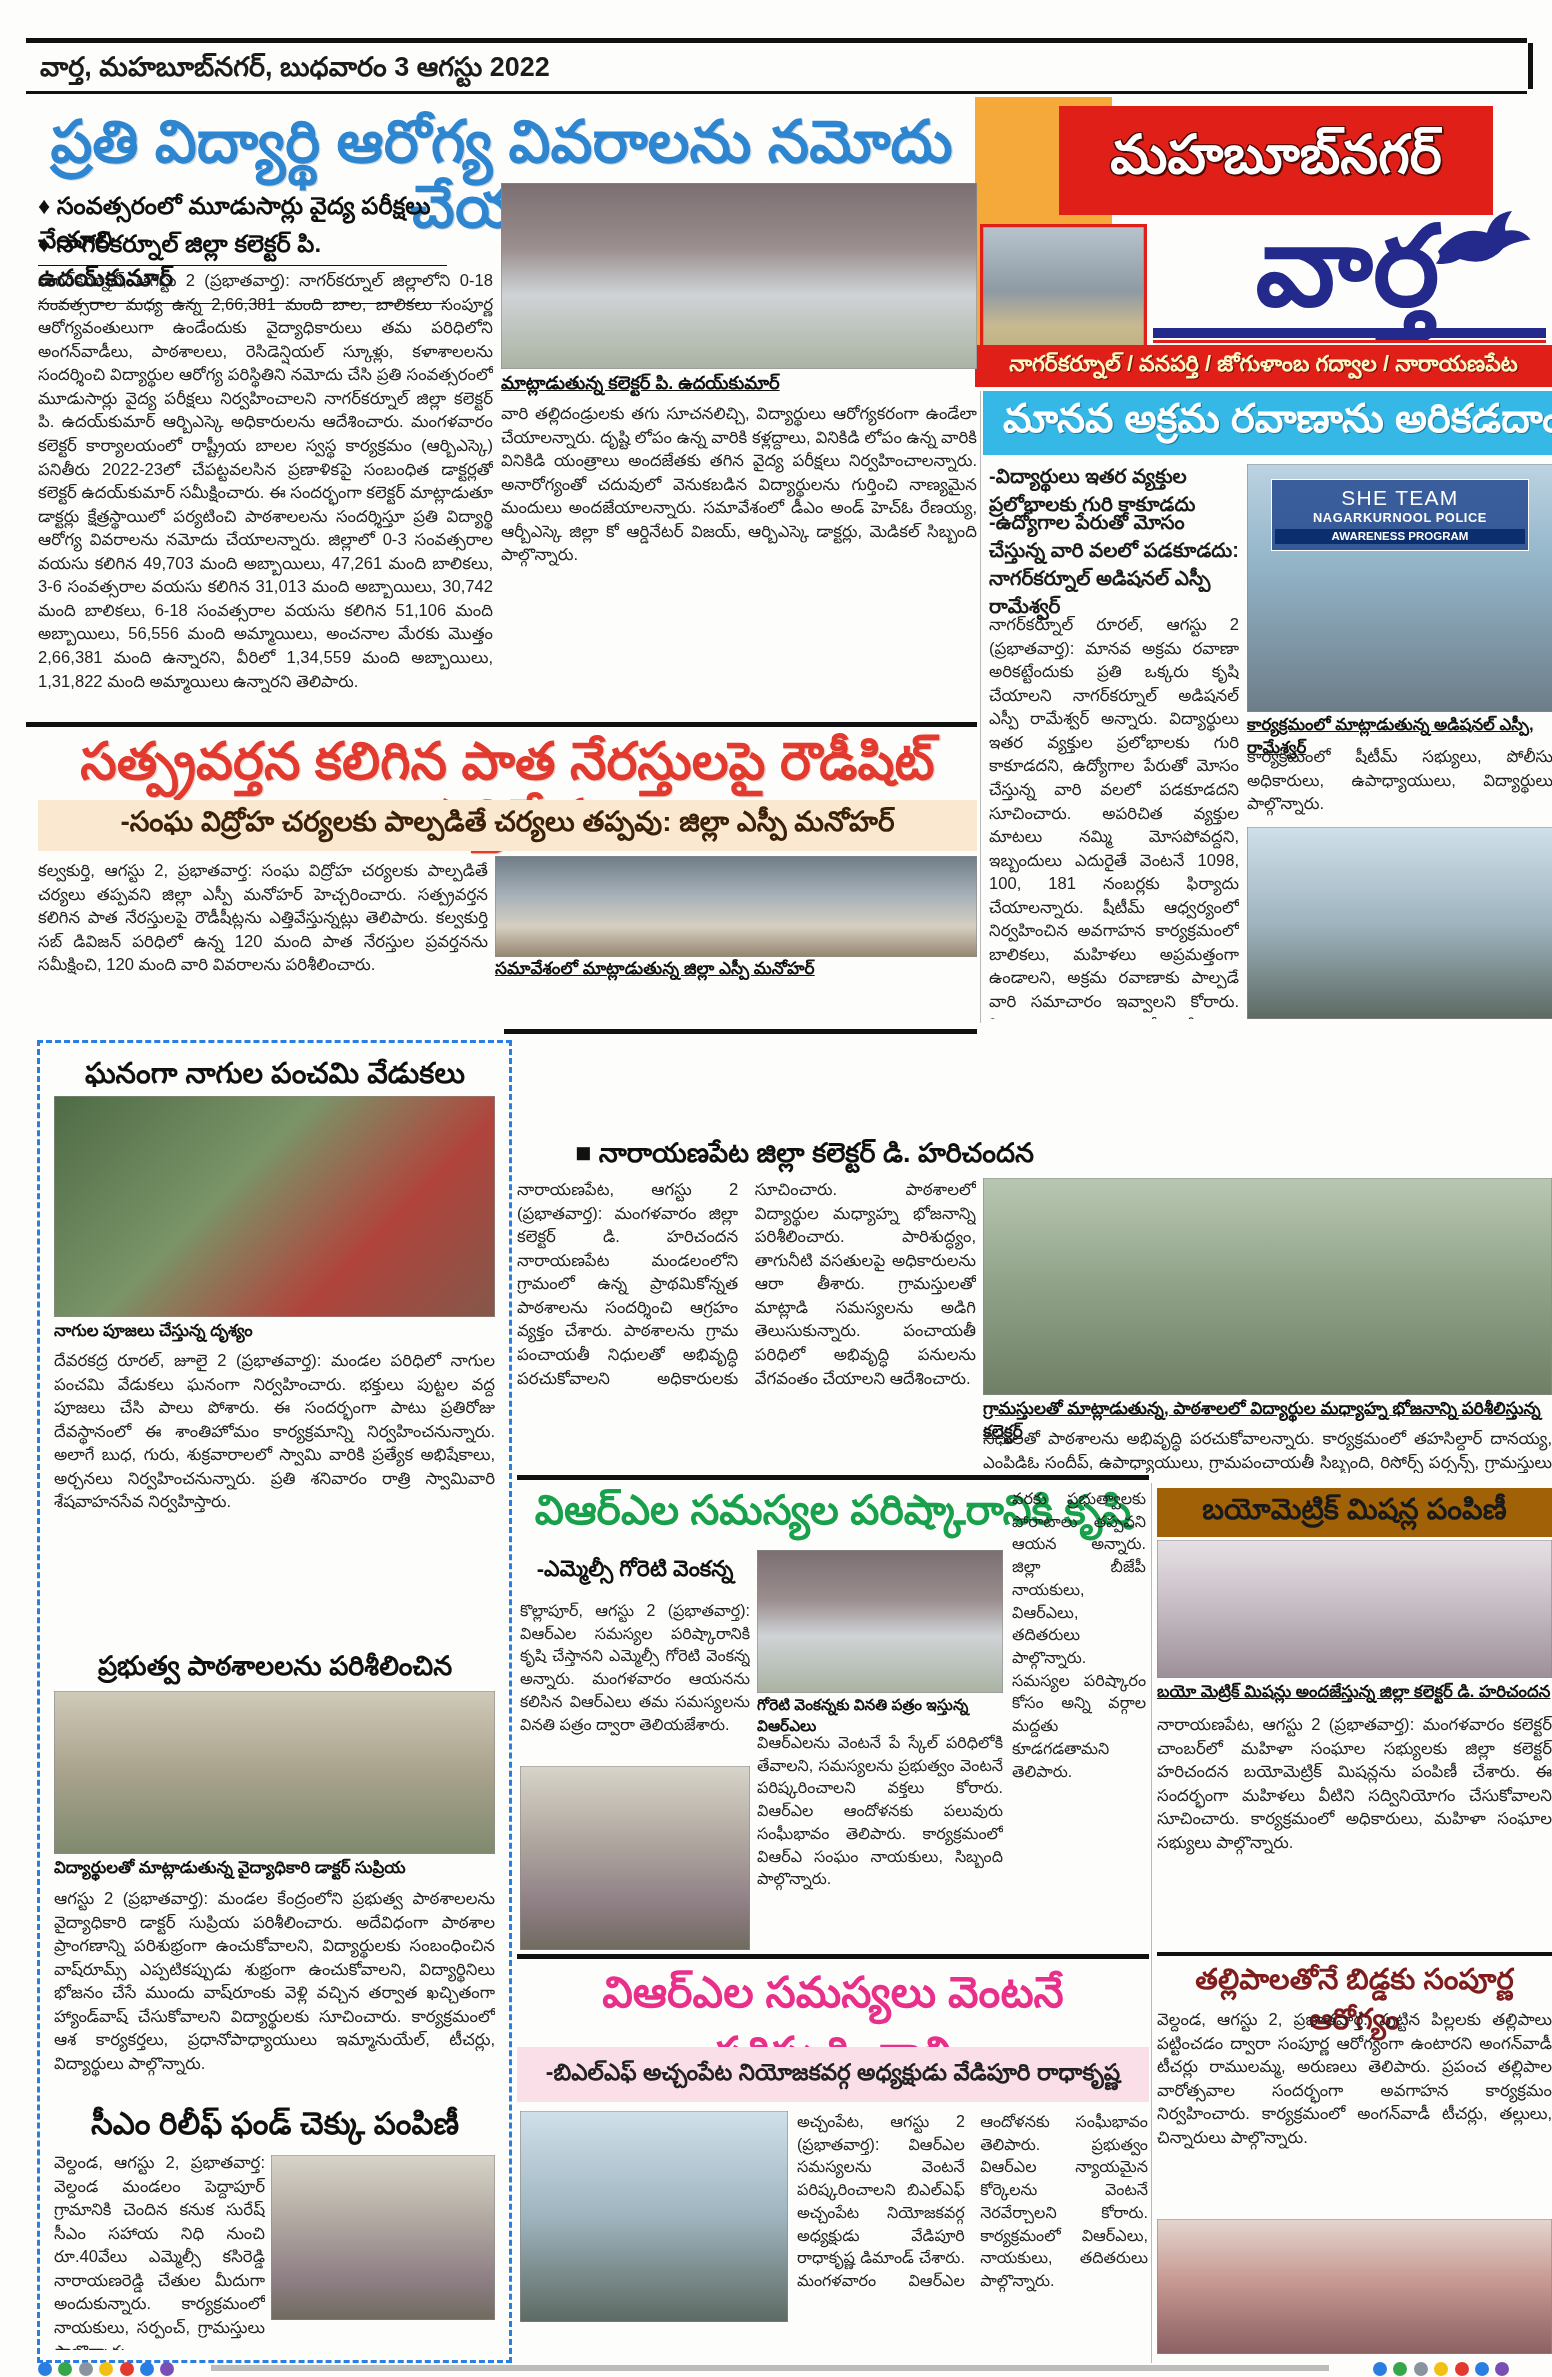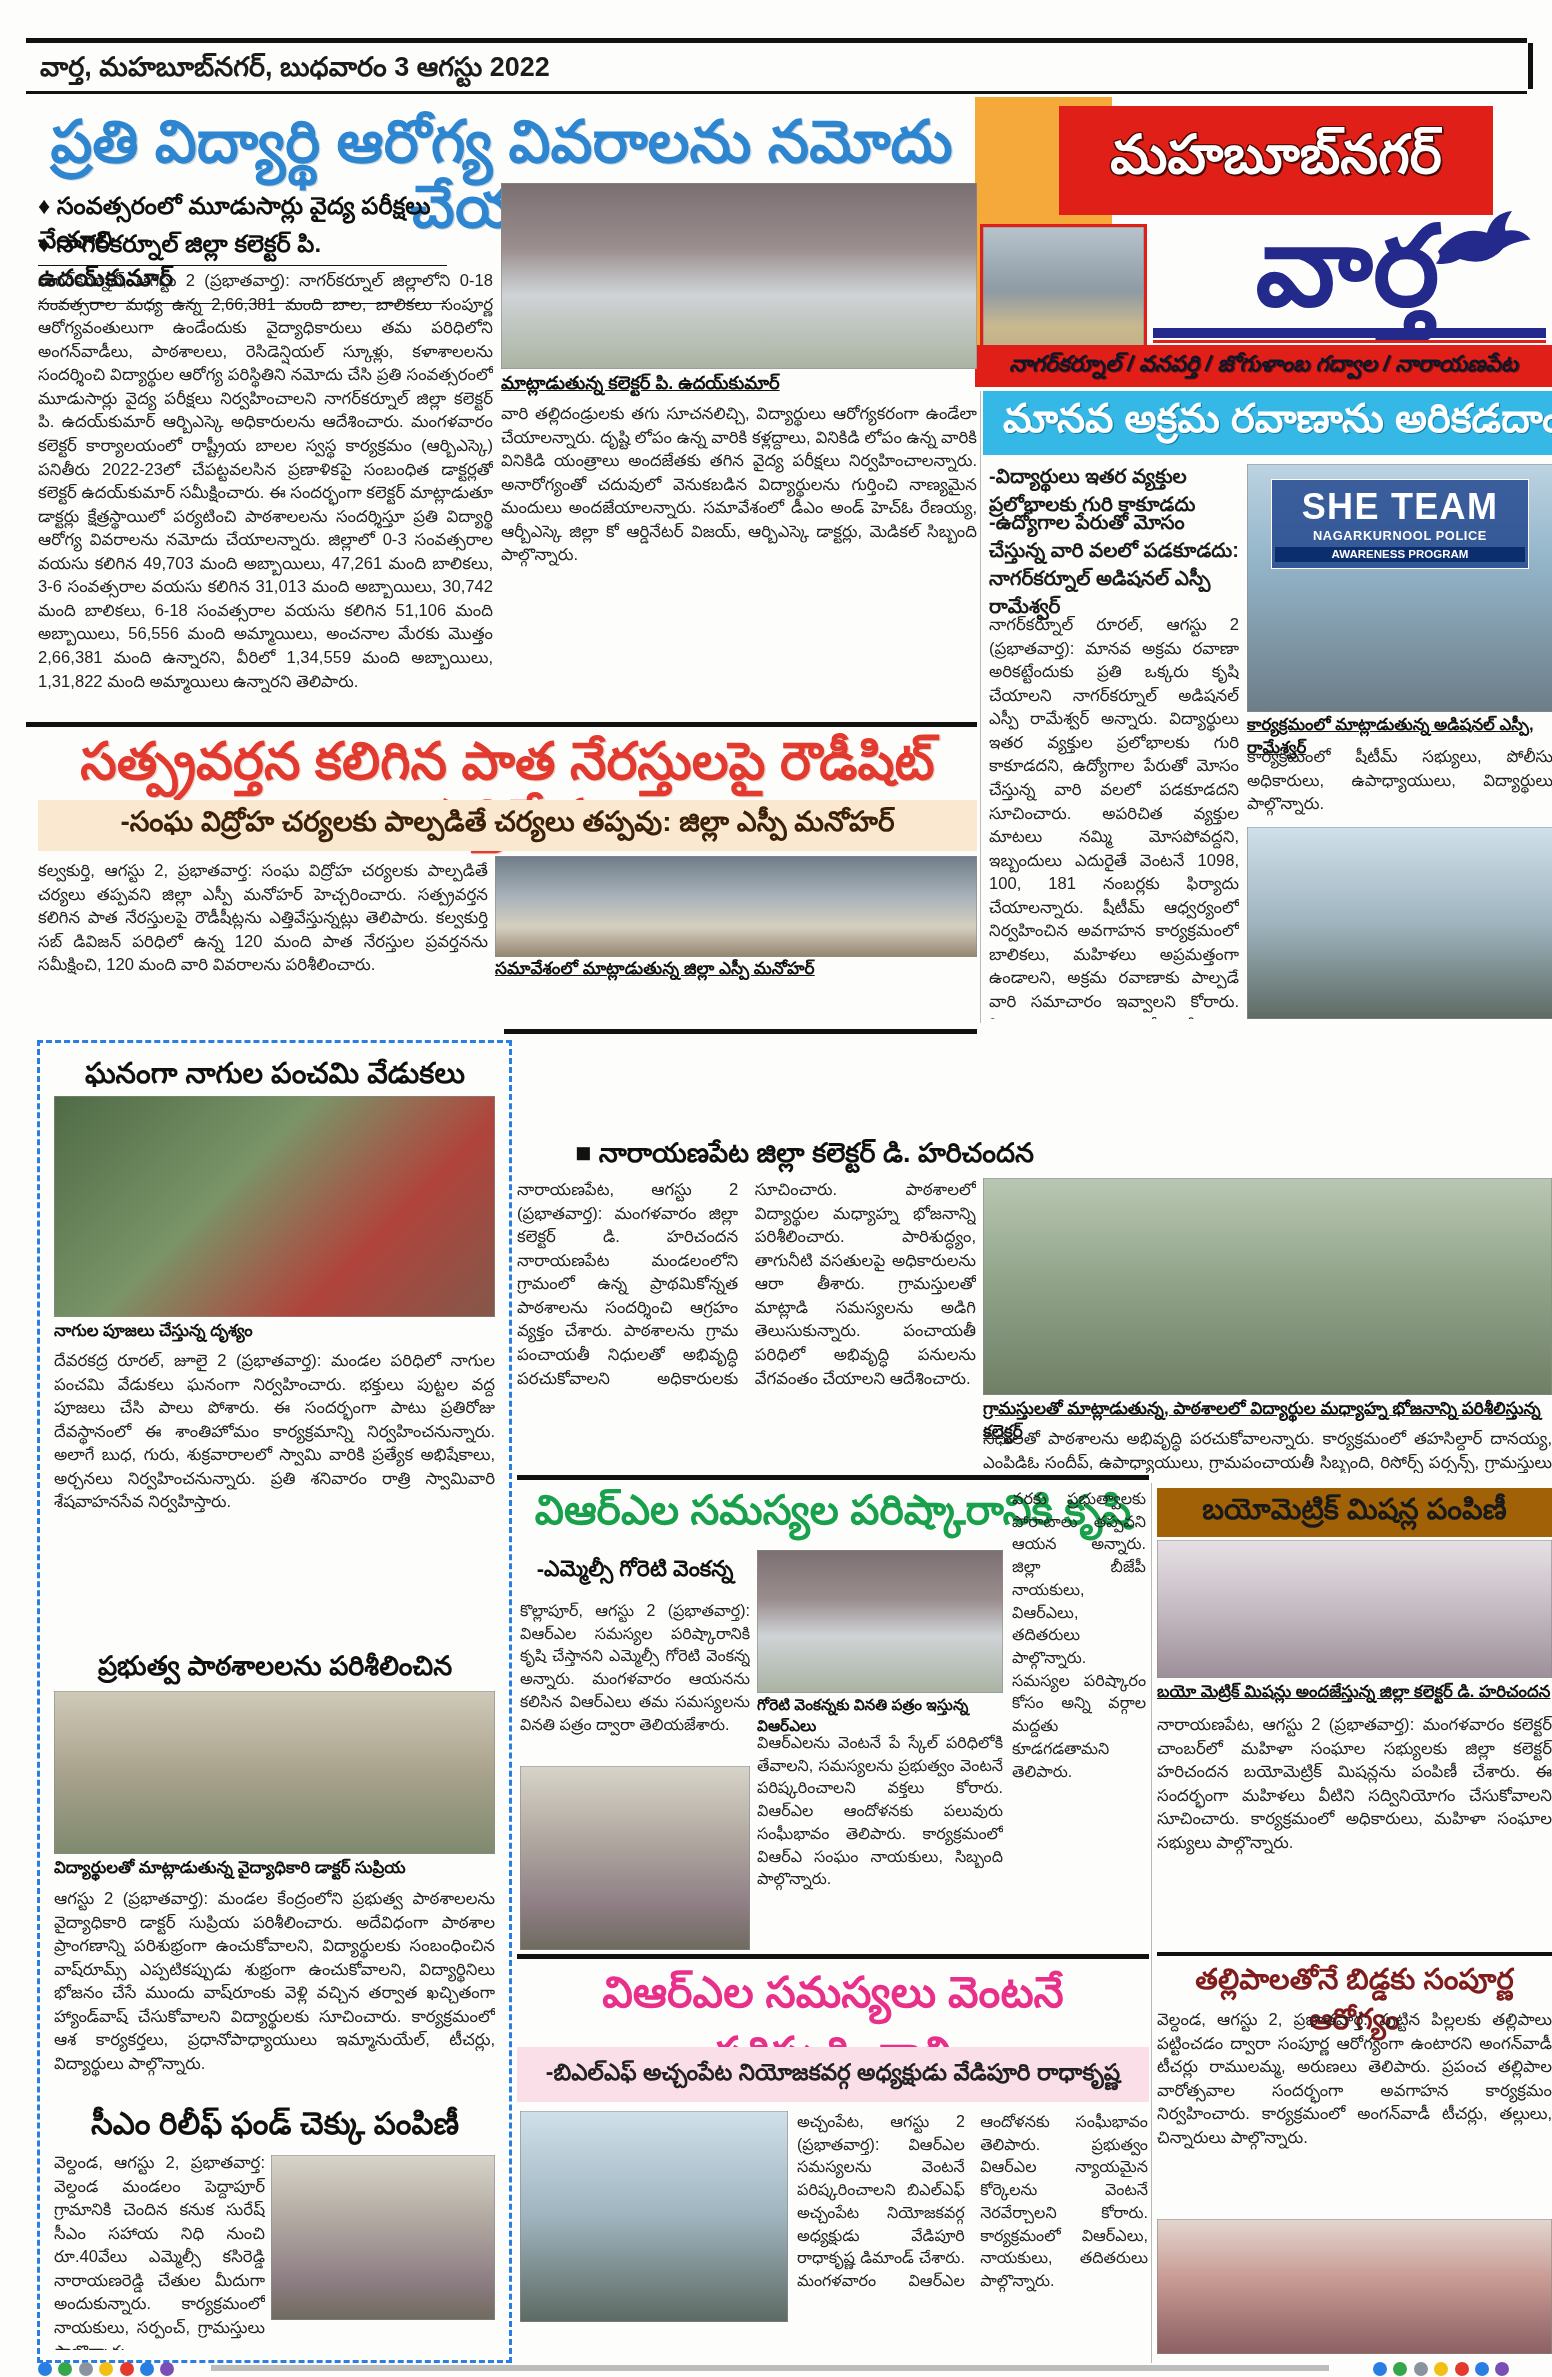--- a/index.html
+++ b/index.html
@@ -26,31 +26,31 @@
   .ph-she  { background:linear-gradient(180deg,#bcd3e2 0%,#93b4c8 40%,#6d7d88 100%); }
   .ph-post { background:linear-gradient(180deg,#cfe0ea 0%,#9fb4bf 50%,#5d6a63 100%); }
   .ph-nag  { background:linear-gradient(135deg,#4f6b46,#7a9468 40%,#b0443c 70%,#84584a 100%); }
   .ph-sch  { background:linear-gradient(180deg,#cfc9b8 0%,#a9a28c 50%,#7e8a6e 100%); }
   .ph-grp  { background:linear-gradient(180deg,#d8d4c9 0%,#b0a8a0 40%,#8f7f86 75%,#6f6a5e 100%); }
   .ph-field{ background:linear-gradient(180deg,#b9c7b2 0%,#93a68c 45%,#6e7f66 100%); }
   .ph-bio  { background:linear-gradient(180deg,#e6e0e4 0%,#c8bfc6 45%,#9d8f99 100%); }
   .ph-women{ background:linear-gradient(180deg,#e3d6cf 0%,#c79a93 45%,#8c5f63 100%); }
   .ph-meet2{ background:linear-gradient(180deg,#6f7c88 0%,#a8b2ba 40%,#d6cfc0 70%,#93846f 100%); }
   .banner { position:absolute; left:8%; top:6%; width:84%; background:rgba(32,68,140,.82); color:#fff; text-align:center; padding:6.4px 2.6px; border:1.3px solid #fff; }
-  .banner .l1 { font-size:36px; font-weight:bold; letter-spacing:1.3px; }
+  .banner .l1 { font-size:21px; font-weight:normal; letter-spacing:1.3px; }
   .banner .l2 { font-size:12.8px; font-weight:bold; letter-spacing:0.6px; }
   .banner .l3 { font-size:11.5px; font-weight:bold; background:#0b2e6e; margin-top:3.8px; padding:1.3px 0; }
   .bullet { font-weight:bold; font-size:24px; color:#111; border-bottom:1.9px solid #111; padding-bottom:5.1px; }
   .bullet .dia { color:#111; margin-right:6.4px; }
   .dot { display:inline-block; width:14px; height:14px; border-radius:50%; margin-right:6.4px; }
   .masthead-title { color:#fff; font-weight:bold; text-align:center;
        text-shadow:1.9px 1.9px 0 #4a0a06, -1.3px -1.3px 0 #4a0a06, 1.3px -1.3px 0 #4a0a06, -1.3px 1.3px 0 #4a0a06; }
   .logo-text { color:#232a8c; font-weight:bold; }
-  .districts { color:#0f172a; font-weight:bold; text-align:center;
-       text-shadow:1.3px 1.3px 0 #7a0d08;font-style:italic; }
+  .districts { color:#fef9c3; font-weight:bold; text-align:center;
+       text-shadow:1.3px 1.3px 0 #7a0d08; }
 </style>
 </head>
 <body>
 
 <div id="page">
 
   <div class="abs rule" style="left:25.5px;top:38px;width:1501px;height:4.5px"></div>
   <div class="abs t" style="left:40px;top:52px;font-size:27px;font-weight:bold">వార్త, మహబూబ్‌నగర్, బుధవారం 3 ఆగస్టు 2022</div>
   <div class="abs" style="left:1528px;top:43px;width:4.5px;height:46px;background:#111"></div>
   <div class="abs rule" style="left:25.5px;top:91px;width:1501px;height:3.2px"></div>

